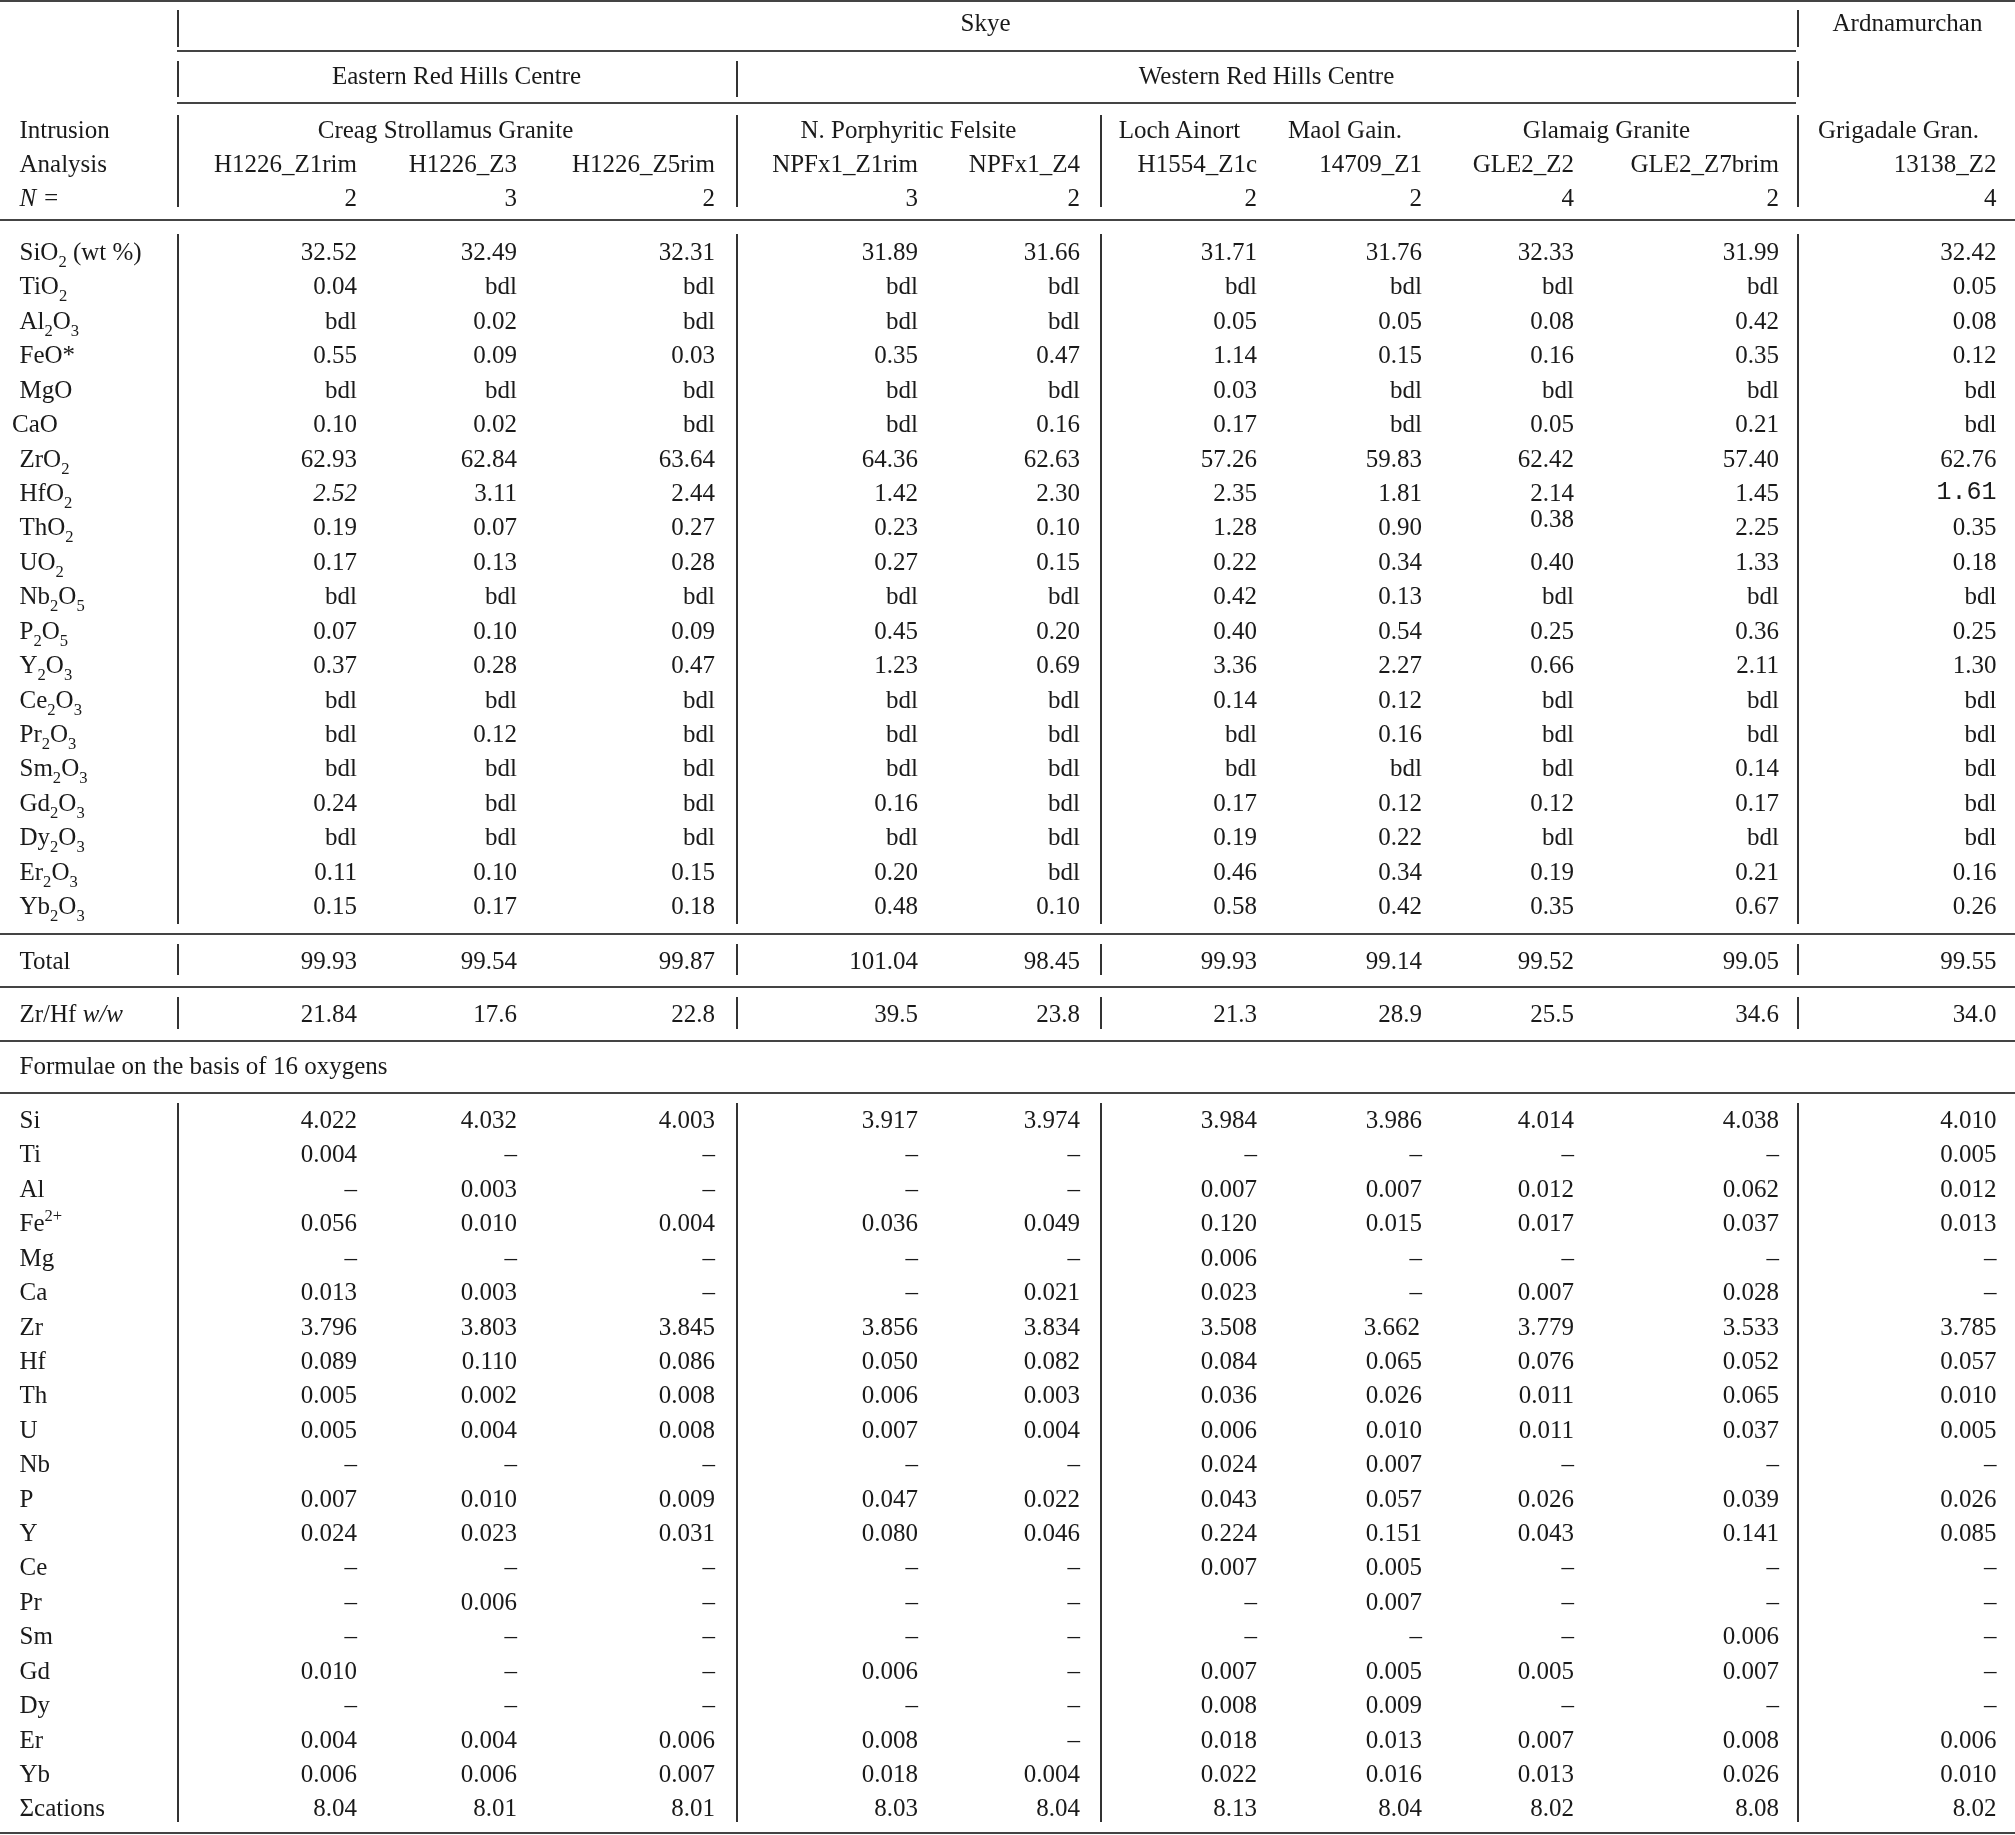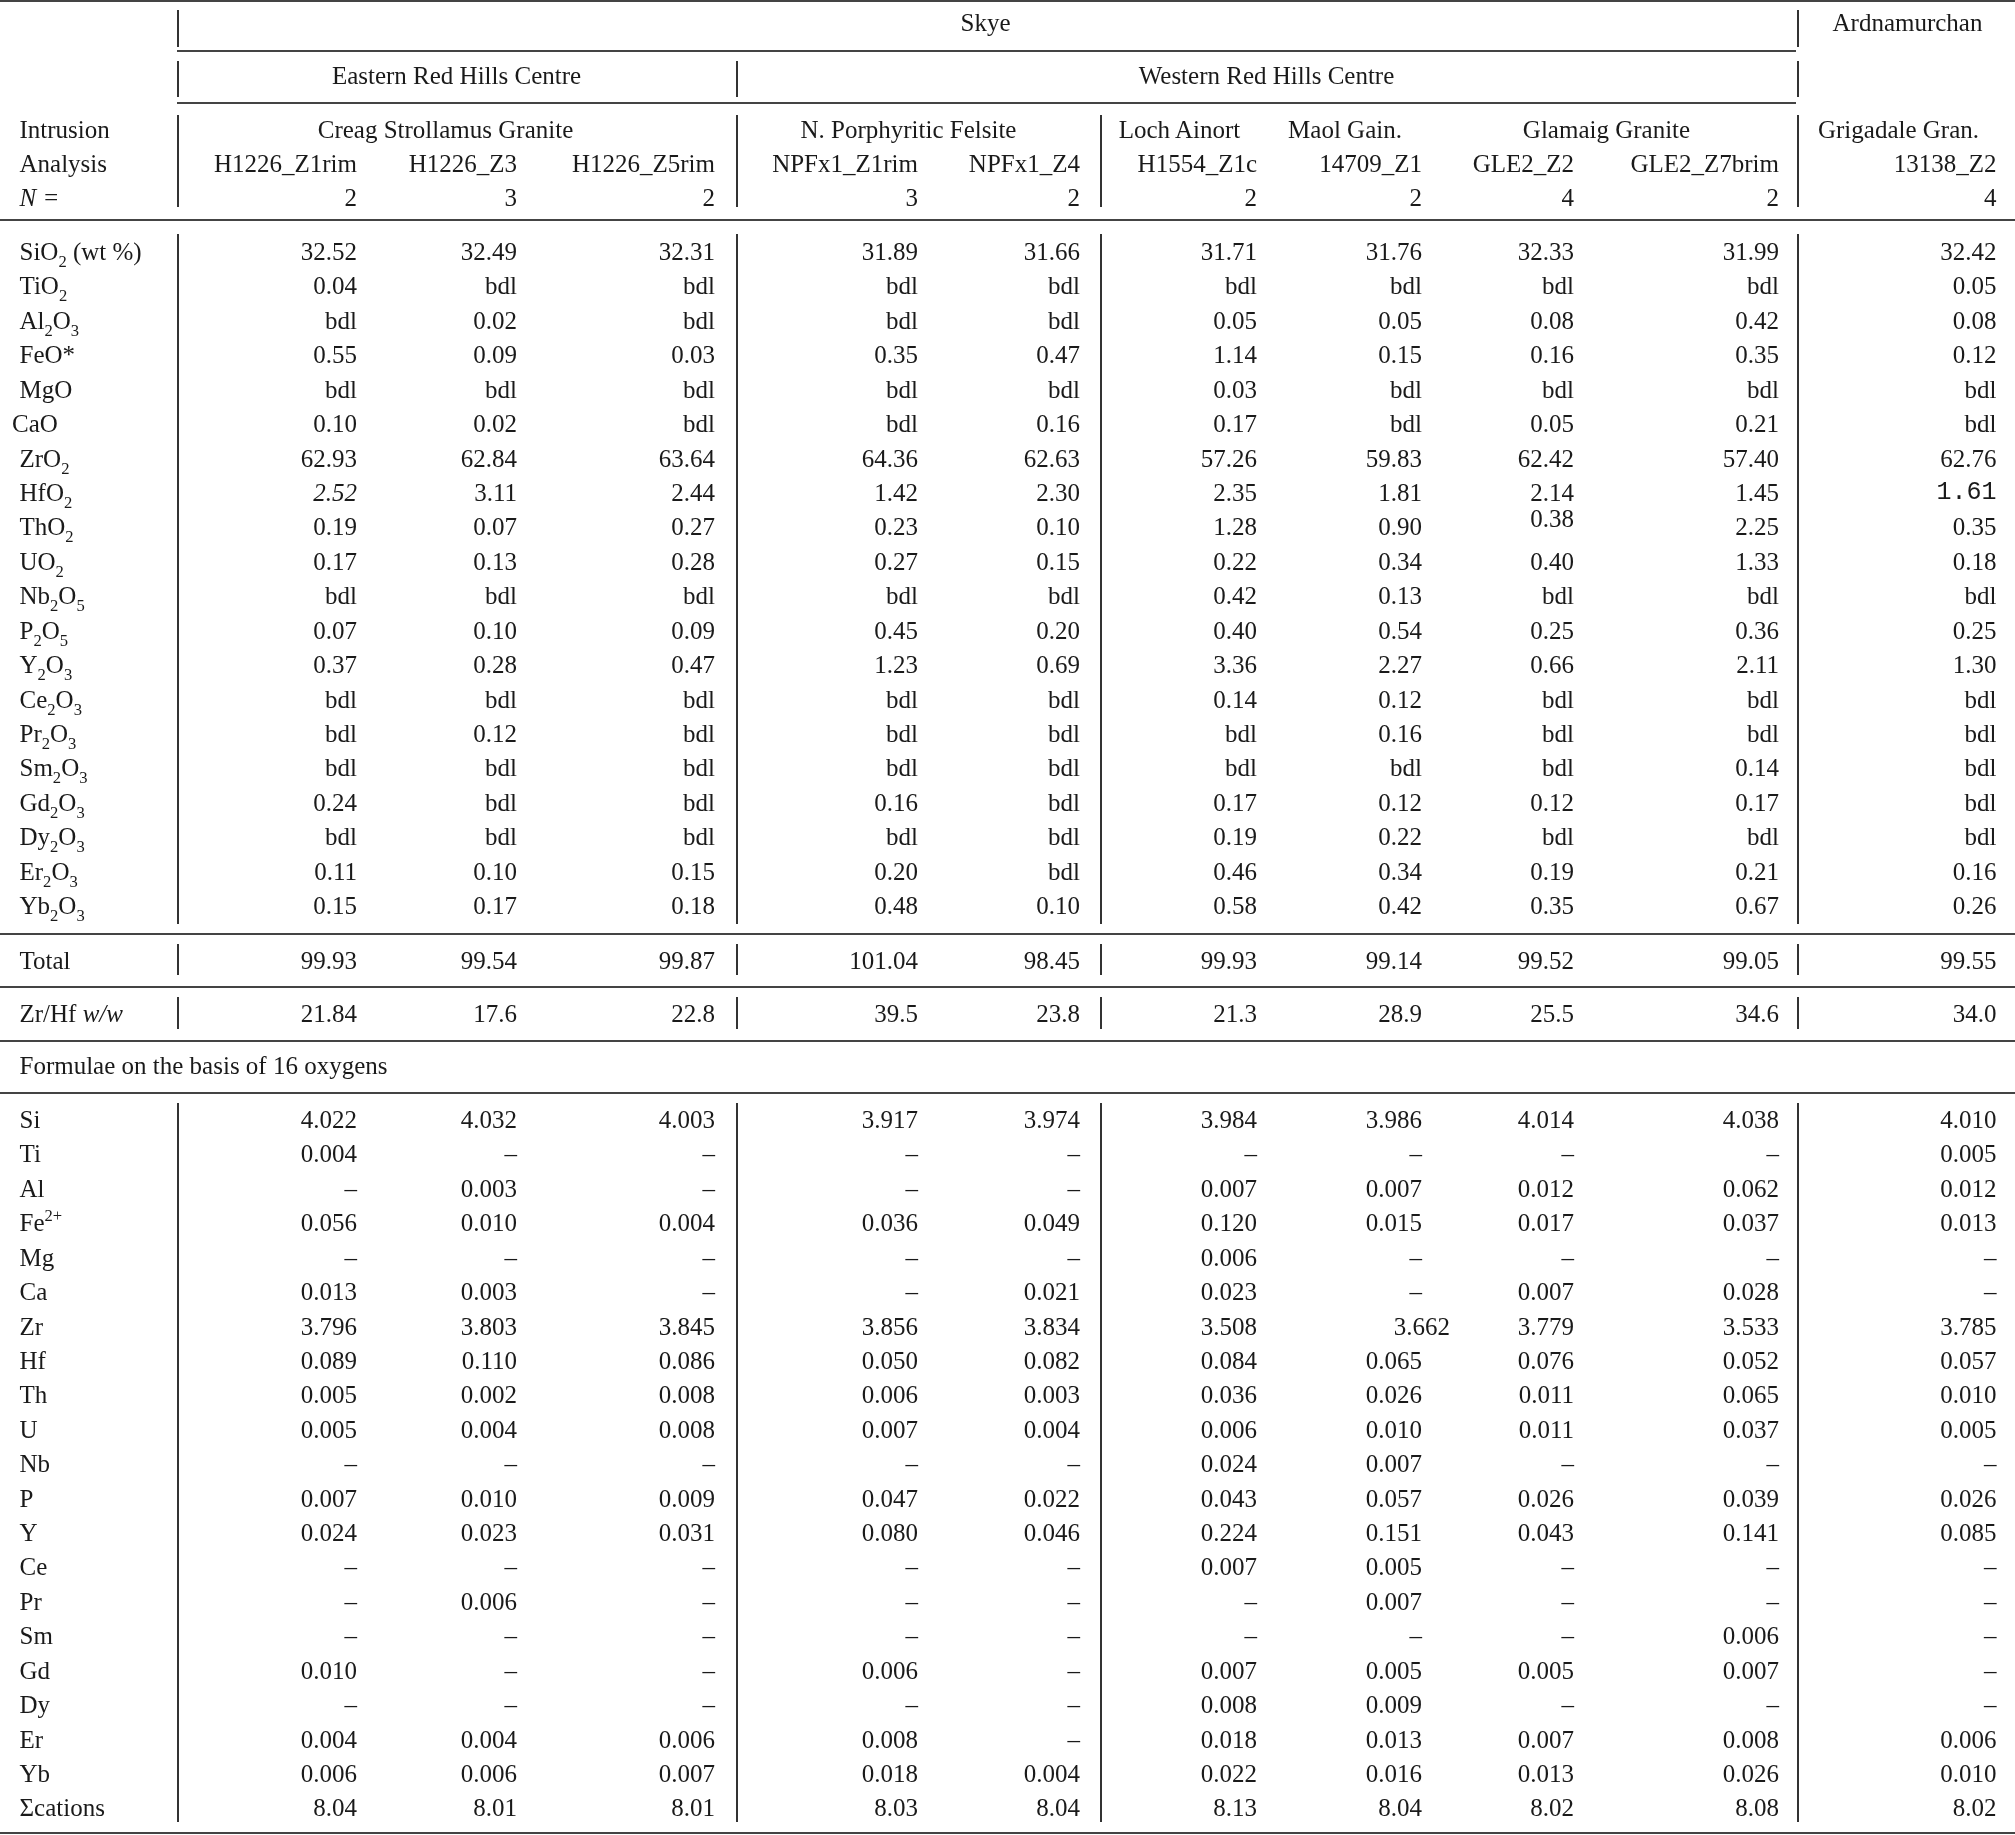--- a/index.html
+++ b/index.html
@@ -398,21 +398,21 @@
       <div class="t r" style="right:442px;top:1277px;">0.007</div>
       <div class="t r" style="right:237px;top:1277px;">0.028</div>
       <div class="t r" style="right:19.5px;top:1277px;">–</div>
       <div class="t" style="left:19.5px;top:1312px;">Zr</div>
       <div class="t r" style="right:1659px;top:1312px;">3.796</div>
       <div class="t r" style="right:1499px;top:1312px;">3.803</div>
       <div class="t r" style="right:1301px;top:1312px;">3.845</div>
       <div class="t r" style="right:1098px;top:1312px;">3.856</div>
       <div class="t r" style="right:936px;top:1312px;">3.834</div>
       <div class="t r" style="right:759px;top:1312px;">3.508</div>
-      <div class="t r" style="right:566px;top:1312px;">3.662</div>
+      <div class="t r" style="right:596px;top:1312px;">3.662</div>
       <div class="t r" style="right:442px;top:1312px;">3.779</div>
       <div class="t r" style="right:237px;top:1312px;">3.533</div>
       <div class="t r" style="right:19.5px;top:1312px;">3.785</div>
       <div class="t" style="left:19.5px;top:1346px;">Hf</div>
       <div class="t r" style="right:1659px;top:1346px;">0.089</div>
       <div class="t r" style="right:1499px;top:1346px;">0.110</div>
       <div class="t r" style="right:1301px;top:1346px;">0.086</div>
       <div class="t r" style="right:1098px;top:1346px;">0.050</div>
       <div class="t r" style="right:936px;top:1346px;">0.082</div>
       <div class="t r" style="right:759px;top:1346px;">0.084</div>

